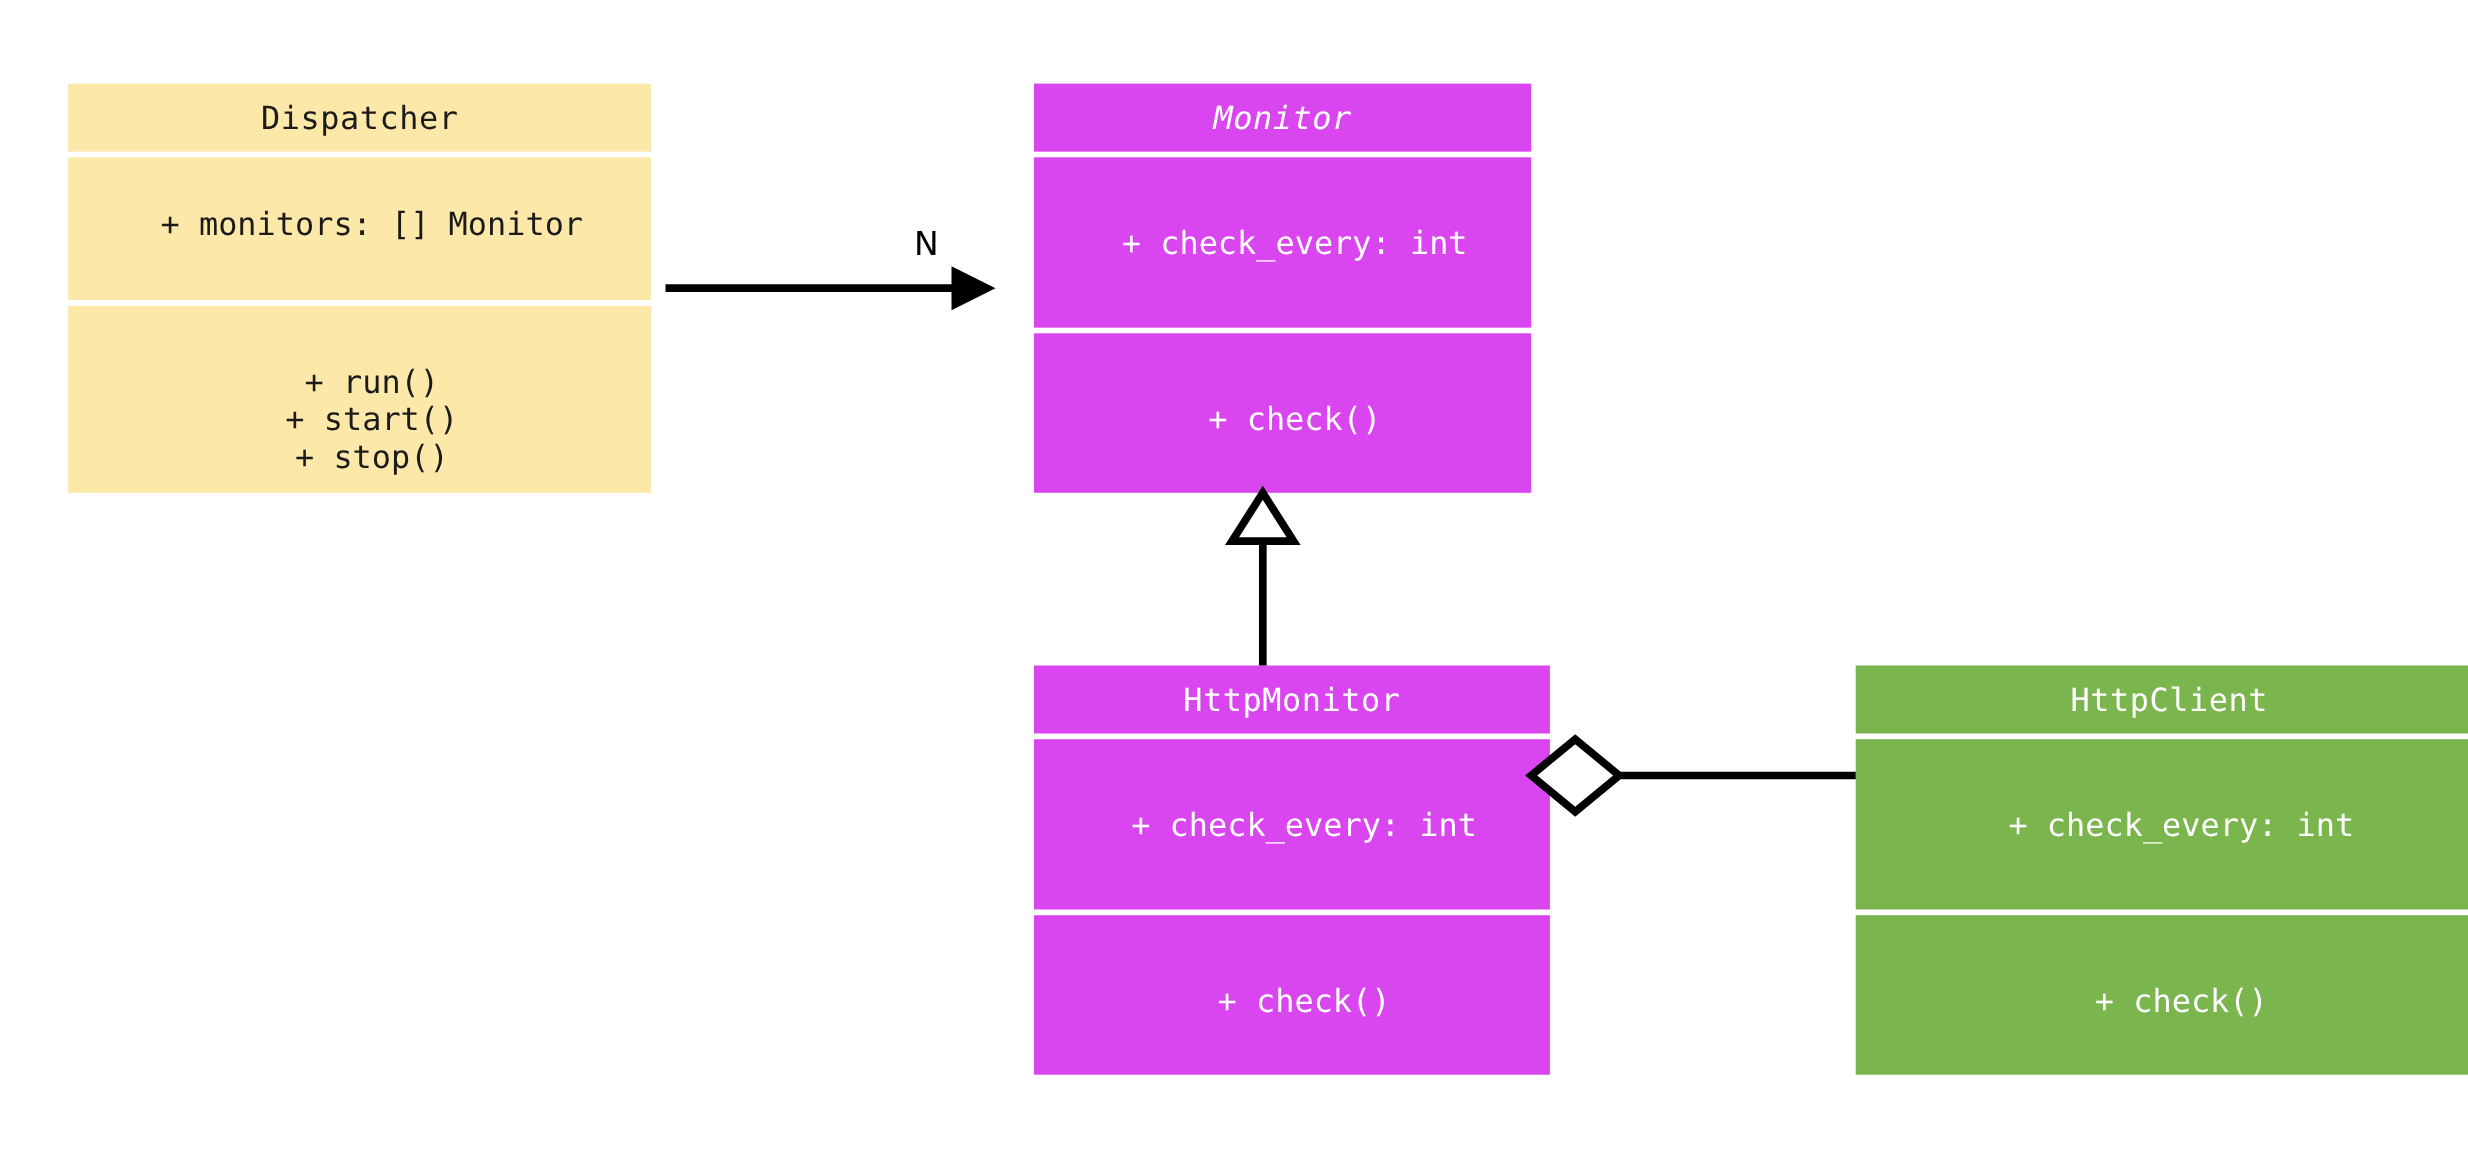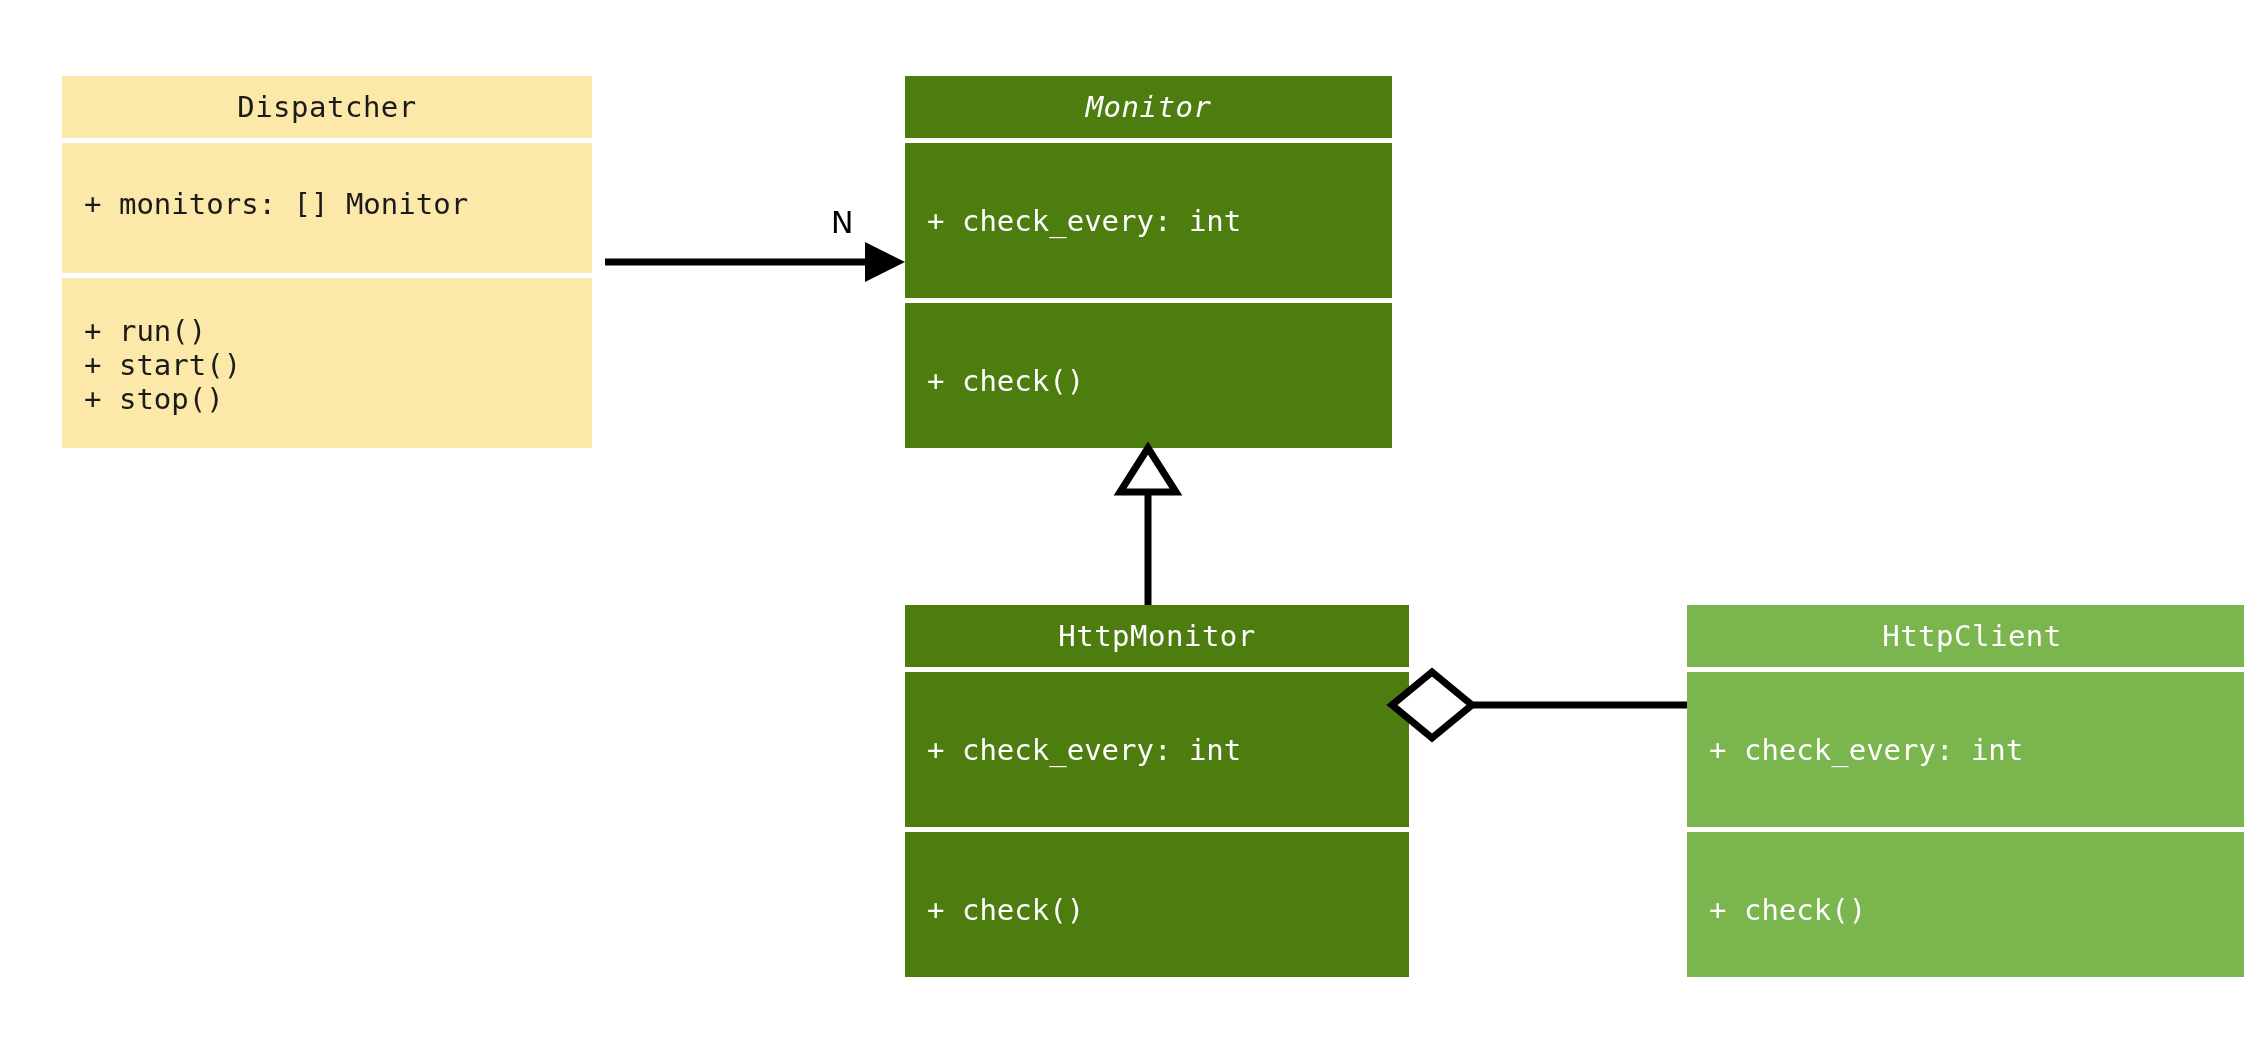--- a/index.html
+++ b/index.html
@@ -38,20 +38,21 @@
   }
 
   .compartment.title {
     align-items: center;
     justify-content: center;
   }
 
   .compartment.body {
     justify-content: flex-start;
     padding-left: 22px;
+    align-items: center;
   }
 
   .divider {
     height: 5px;
     background: #ffffff;
     flex: 0 0 auto;
   }
 
   .class-title {
     font-size: 29px;
@@ -68,21 +69,21 @@
     font-size: 29px;
     line-height: 34px;
     white-space: pre;
   }
 
   
   .theme-cream .compartment { background: #fce8a8; }
   .theme-cream .class-title,
   .theme-cream .member-line { color: #1b1b1b; }
 
-  .theme-blue .compartment { background: #4d7c0f; }
+  .theme-blue .compartment { background: #d946ef; margin-left: 35px; }
   .theme-blue .class-title,
   .theme-blue .member-line { color: #ffffff; }
 
   .theme-green .compartment { background: #7ab54d; }
   .theme-green .class-title,
   .theme-green .member-line { color: #ffffff; }
 
   
   #connectors {
     position: absolute;
@@ -109,21 +110,21 @@
 
   <div class="uml-class theme-cream" style="left:62px; top:76px; width:530px; height:372px;">
     <div class="compartment title" style="height:62px;">
       <span class="class-title">Dispatcher</span>
     </div>
     <div class="divider"></div>
     <div class="compartment body" style="height:130px; padding-top:44px;">
       <span class="member-line">+ monitors: [] Monitor</span>
     </div>
     <div class="divider"></div>
-    <div class="compartment body" style="flex:1 1 auto; padding-top:36px;">
+    <div class="compartment body" style="flex:1 1 auto; padding-top:52px;">
       <span class="member-line">+ run()</span>
       <span class="member-line">+ start()</span>
       <span class="member-line">+ stop()</span>
     </div>
   </div>
 
   <div class="uml-class theme-blue" style="left:905px; top:76px; width:487px; height:372px;">
     <div class="compartment title" style="height:62px;">
       <span class="class-title abstract">Monitor</span>
     </div>

